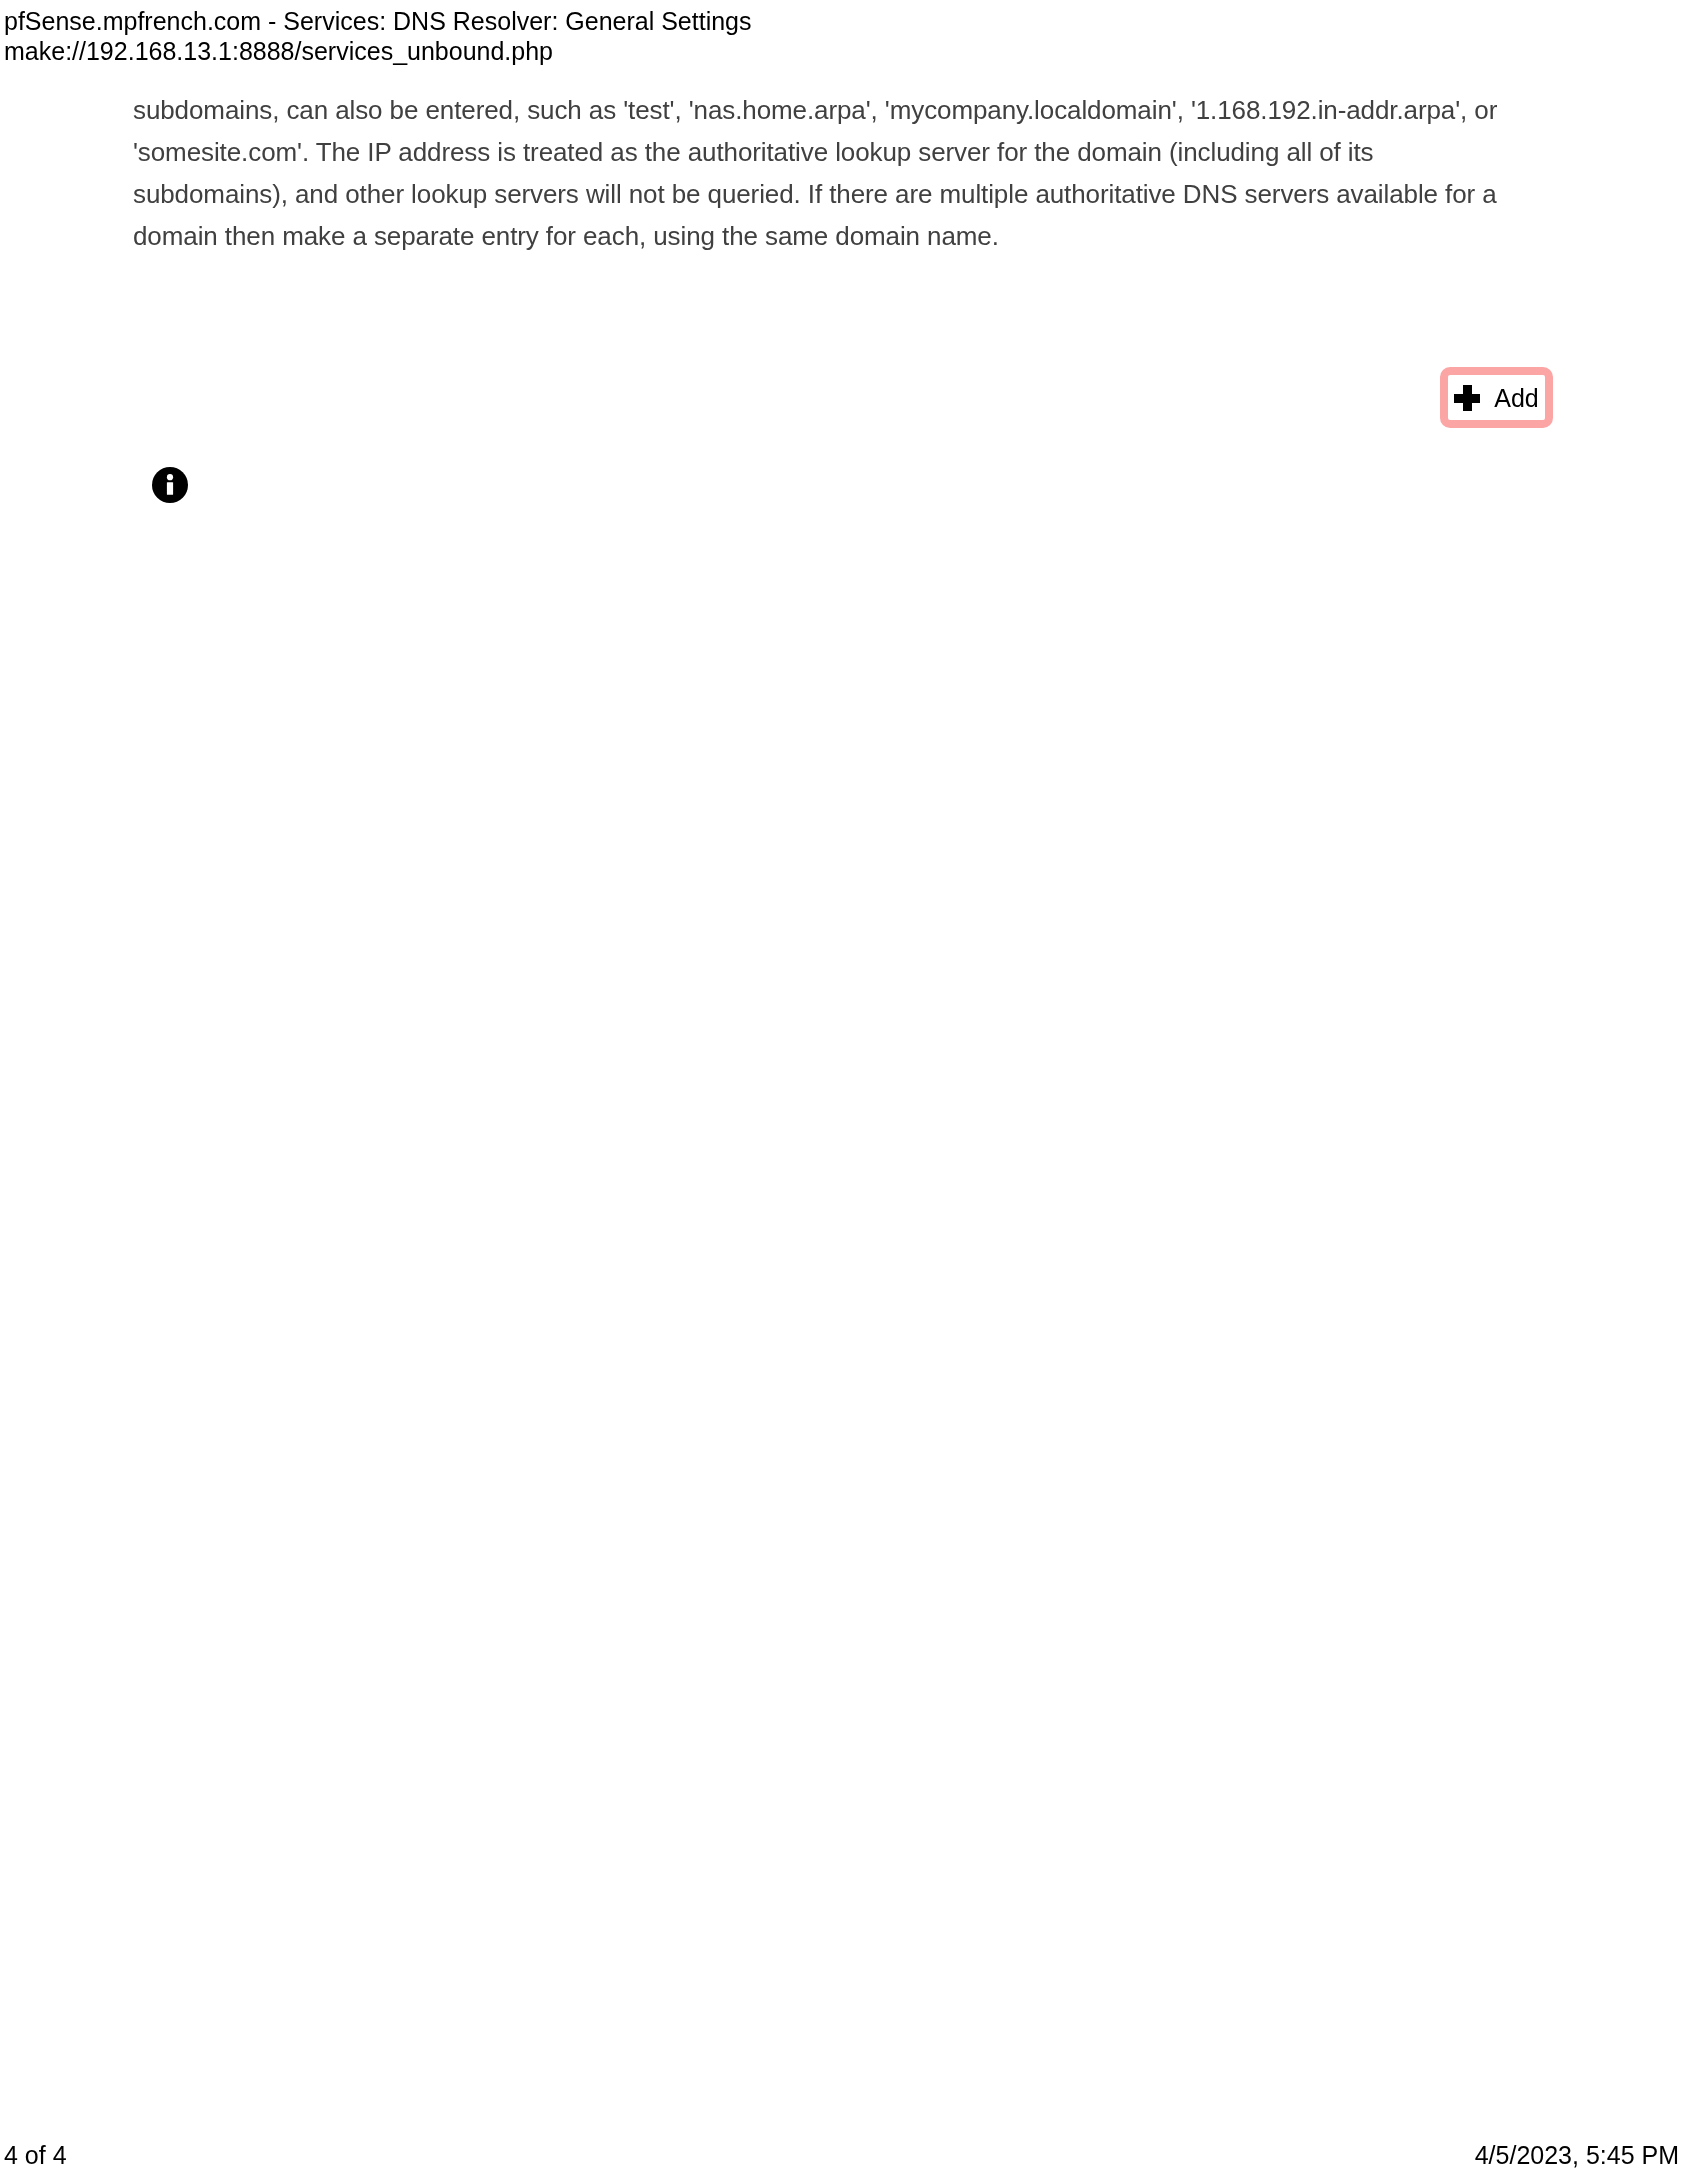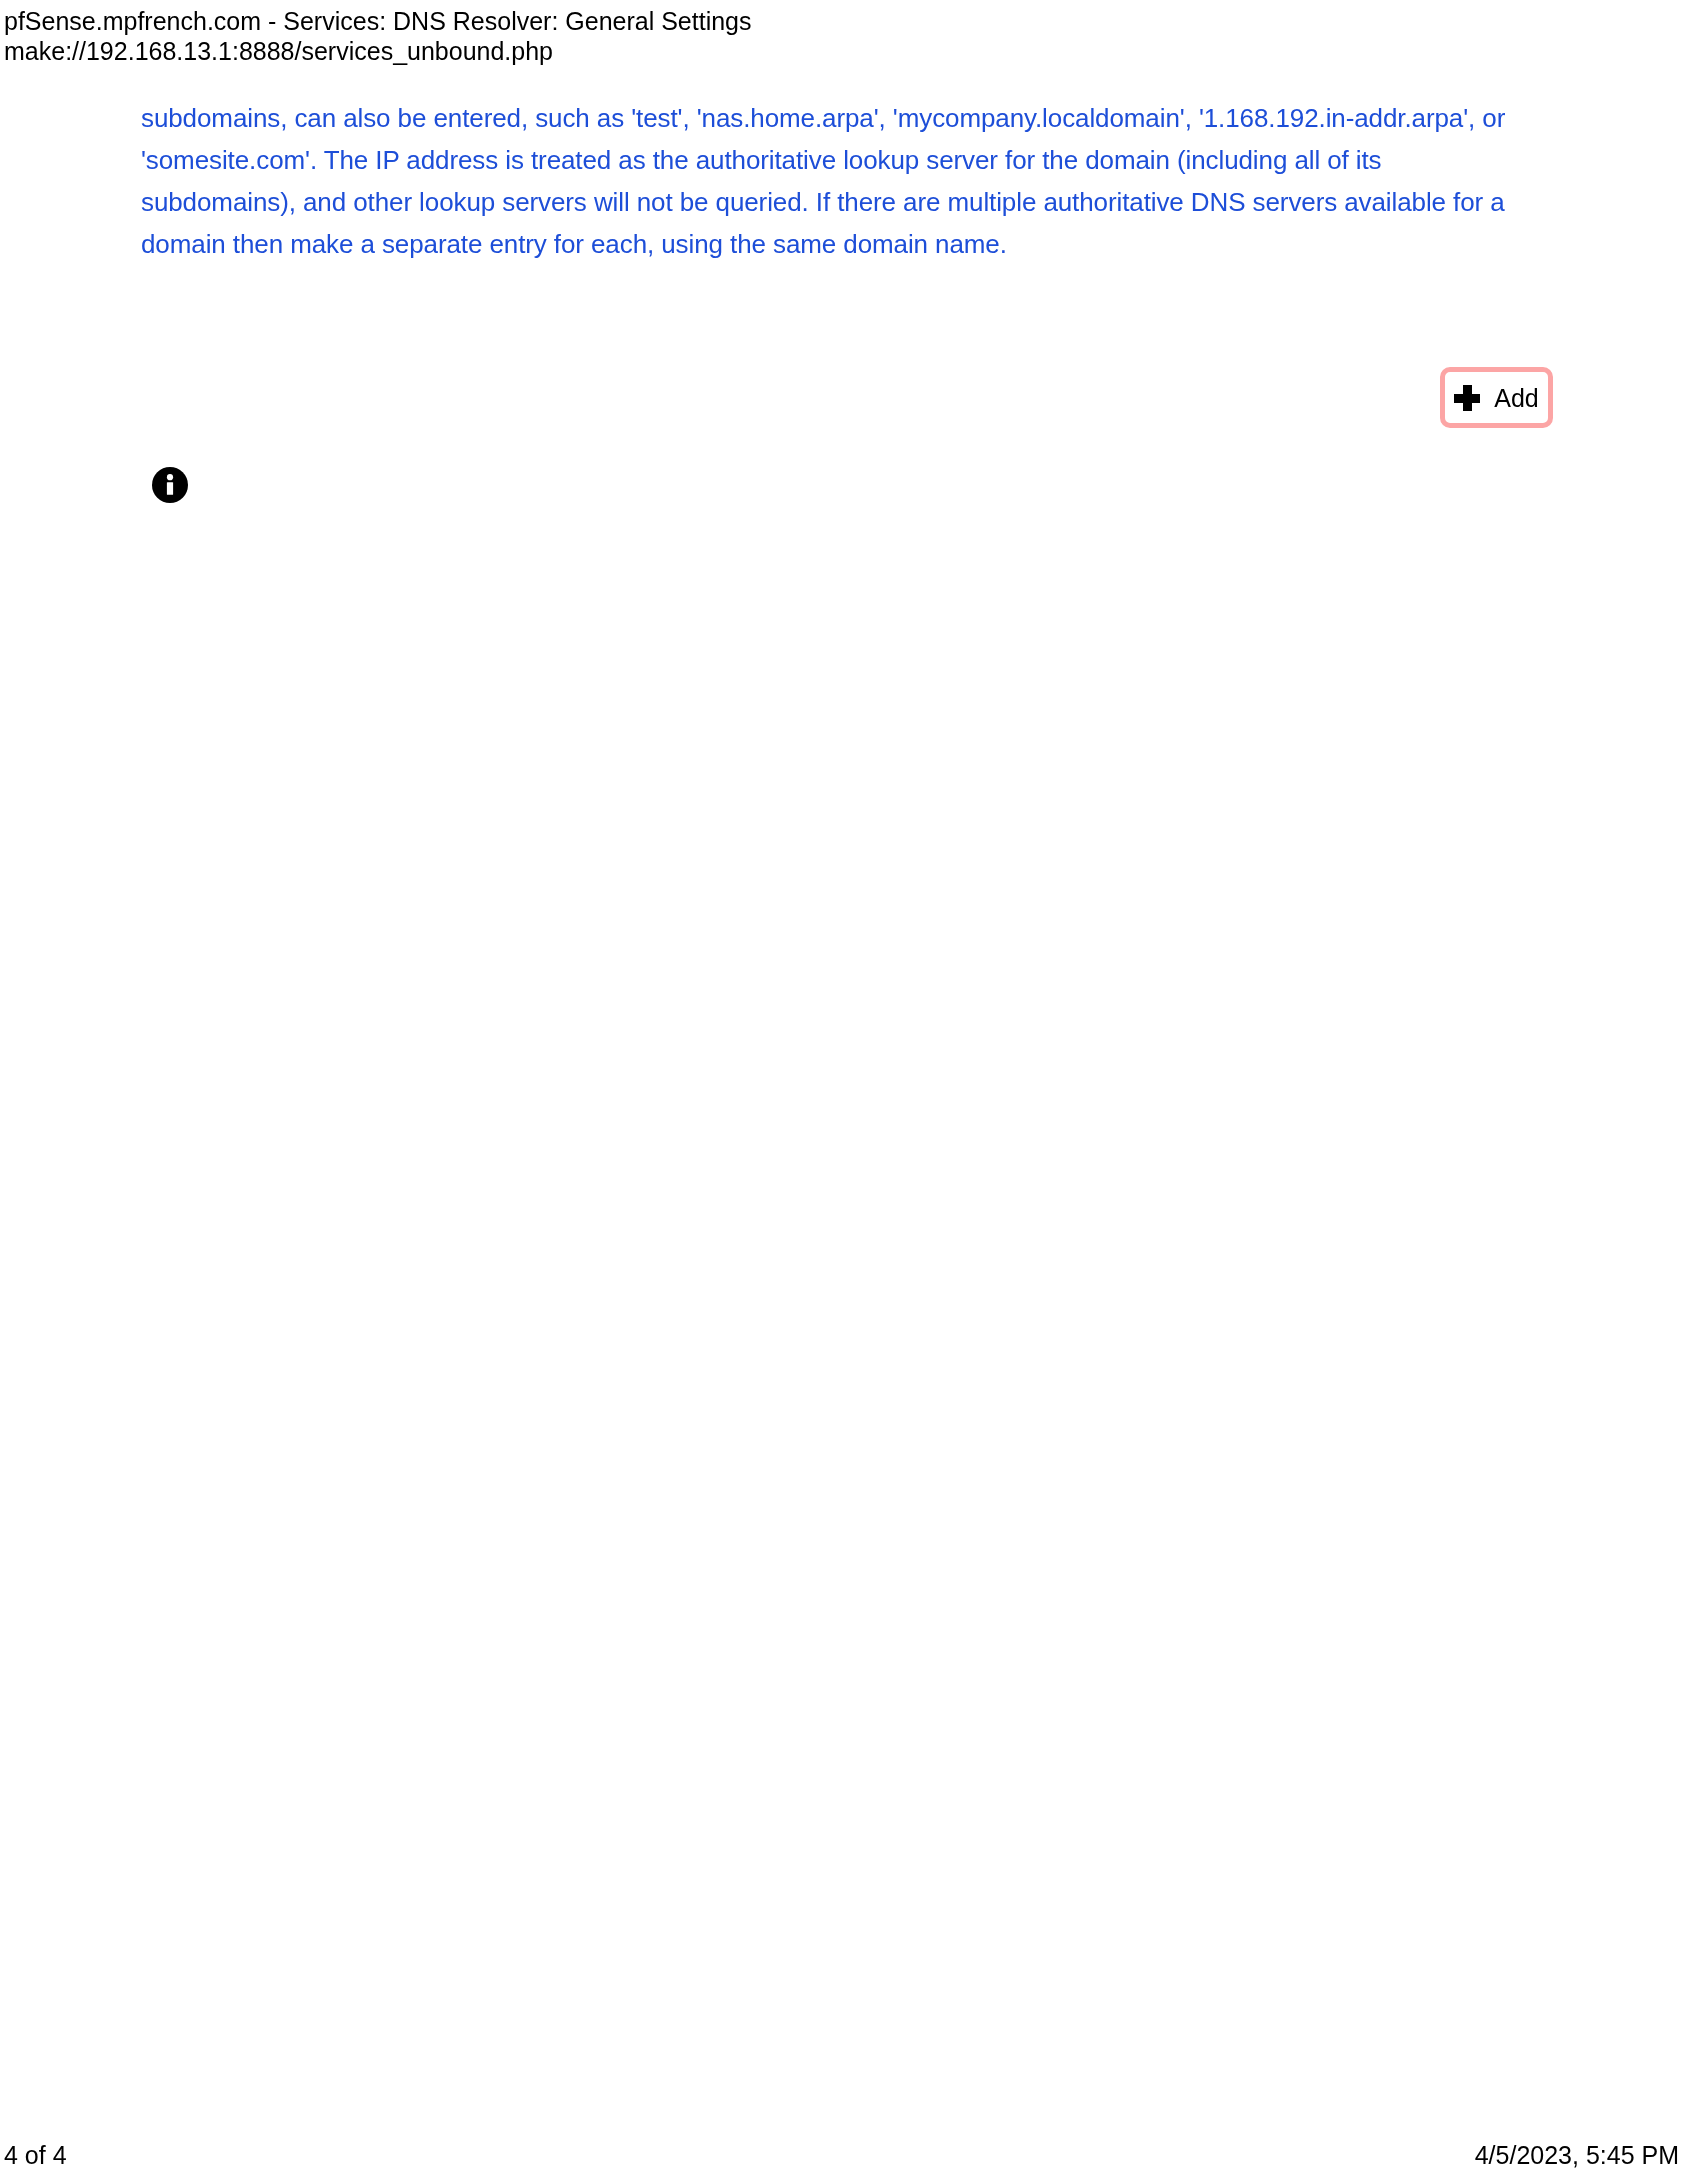--- a/index.html
+++ b/index.html
@@ -44,42 +44,42 @@
     position: absolute;
     top: 85px;
     left: 129px;
     width: 1426px;
   }
 
   .help-paragraph {
     font-size: 26px;
     line-height: 42px;
     letter-spacing: -0.1px;
-    color: #1d4ed8;
+    color: #404040;
     text-align: left;
-    margin: 12px;
+    margin: 4px;
     width: 1386px;
   }
 
   
   .button-row {
     position: absolute;
     top: 282px;
     left: 0;
     width: 1426px;
     height: 61px;
   }
   .add-button {
     position: absolute;
     right: 2px;
     top: 0;
     width: 113px;
     height: 61px;
     box-sizing: border-box;
-    border: 5px solid #fca5a5;
+    border: 8px solid #fca5a5;
     border-radius: 10px;
     background: #ffffff;
     display: flex;
     align-items: center;
     justify-content: center;
     gap: 14px;
     padding: 0 10px;
     cursor: pointer;
   }
   .add-button .plus-icon {

